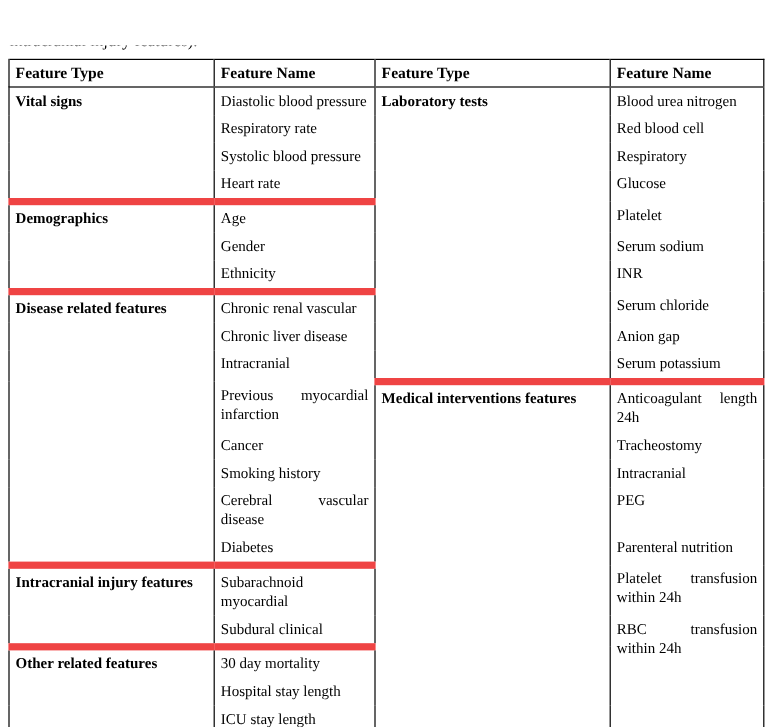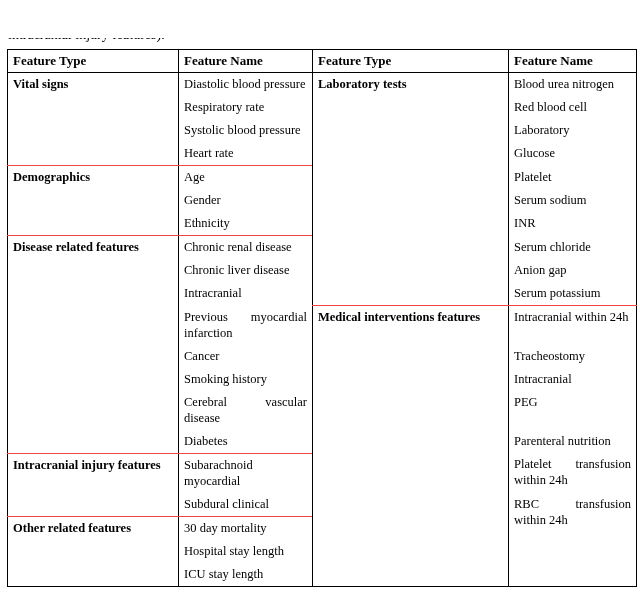--- a/index.html
+++ b/index.html
@@ -54,21 +54,21 @@
     padding: 3px 5px 3px 5px;
   }
   .features td.type-cell {
     font-weight: bold;
     text-align: left;
   }
   .features td.name-cell {
     text-align: justify;
   }
   .features .gend {
-    border-bottom: 1px solid #ef4444;
+    border-bottom: 6px solid #ef4444;
   }
 </style>
 </head>
 <body>
 
 <div class="page">
   <div class="cropped-line">
     <span>intracranial injury features).</span>
   </div>
   <table class="features">
@@ -92,56 +92,56 @@
           <td class="name-cell">Diastolic blood pressure</td>
           <td class="type-cell gend" rowspan="10">Laboratory tests</td>
           <td class="name-cell">Blood urea nitrogen</td>
         </tr>
         <tr>
           <td class="name-cell">Respiratory rate</td>
           <td class="name-cell">Red blood cell</td>
         </tr>
         <tr>
           <td class="name-cell">Systolic blood pressure</td>
-          <td class="name-cell">Laboratory</td>
+          <td class="name-cell">Respiratory</td>
         </tr>
         <tr>
           <td class="name-cell gend">Heart rate</td>
           <td class="name-cell">Glucose</td>
         </tr>
         <tr>
           <td class="type-cell gend" rowspan="3">Demographics</td>
           <td class="name-cell">Age</td>
           <td class="name-cell">Platelet</td>
         </tr>
         <tr>
           <td class="name-cell">Gender</td>
           <td class="name-cell">Serum sodium</td>
         </tr>
         <tr>
           <td class="name-cell gend">Ethnicity</td>
           <td class="name-cell">INR</td>
         </tr>
         <tr>
           <td class="type-cell gend" rowspan="8">Disease related features</td>
-          <td class="name-cell">Chronic renal disease</td>
+          <td class="name-cell">Chronic renal vascular</td>
           <td class="name-cell">Serum chloride</td>
         </tr>
         <tr>
           <td class="name-cell">Chronic liver disease</td>
           <td class="name-cell">Anion gap</td>
         </tr>
         <tr>
           <td class="name-cell">Intracranial</td>
           <td class="name-cell gend">Serum potassium</td>
         </tr>
         <tr>
           <td class="name-cell">Previous myocardial infarction</td>
           <td class="type-cell" rowspan="10">Medical interventions features</td>
-          <td class="name-cell">Intracranial within 24h</td>
+          <td class="name-cell">Anticoagulant length 24h</td>
         </tr>
         <tr>
           <td class="name-cell">Cancer</td>
           <td class="name-cell">Tracheostomy</td>
         </tr>
         <tr>
           <td class="name-cell">Smoking history</td>
           <td class="name-cell">Intracranial</td>
         </tr>
         <tr>

